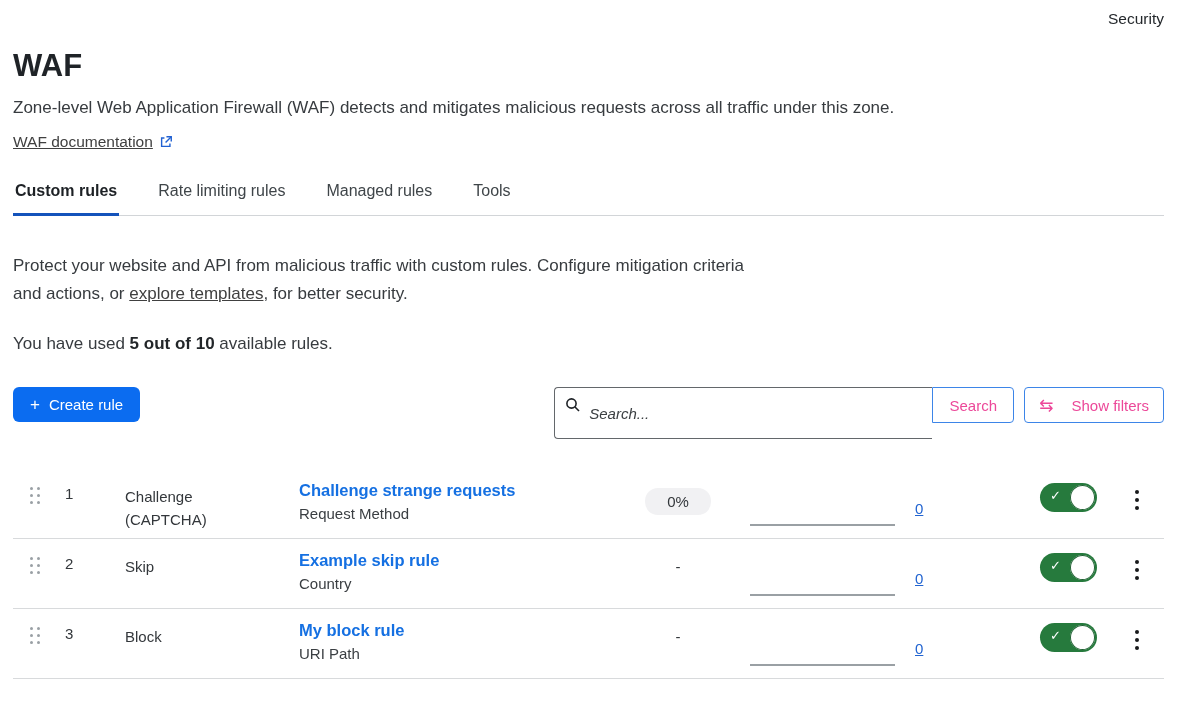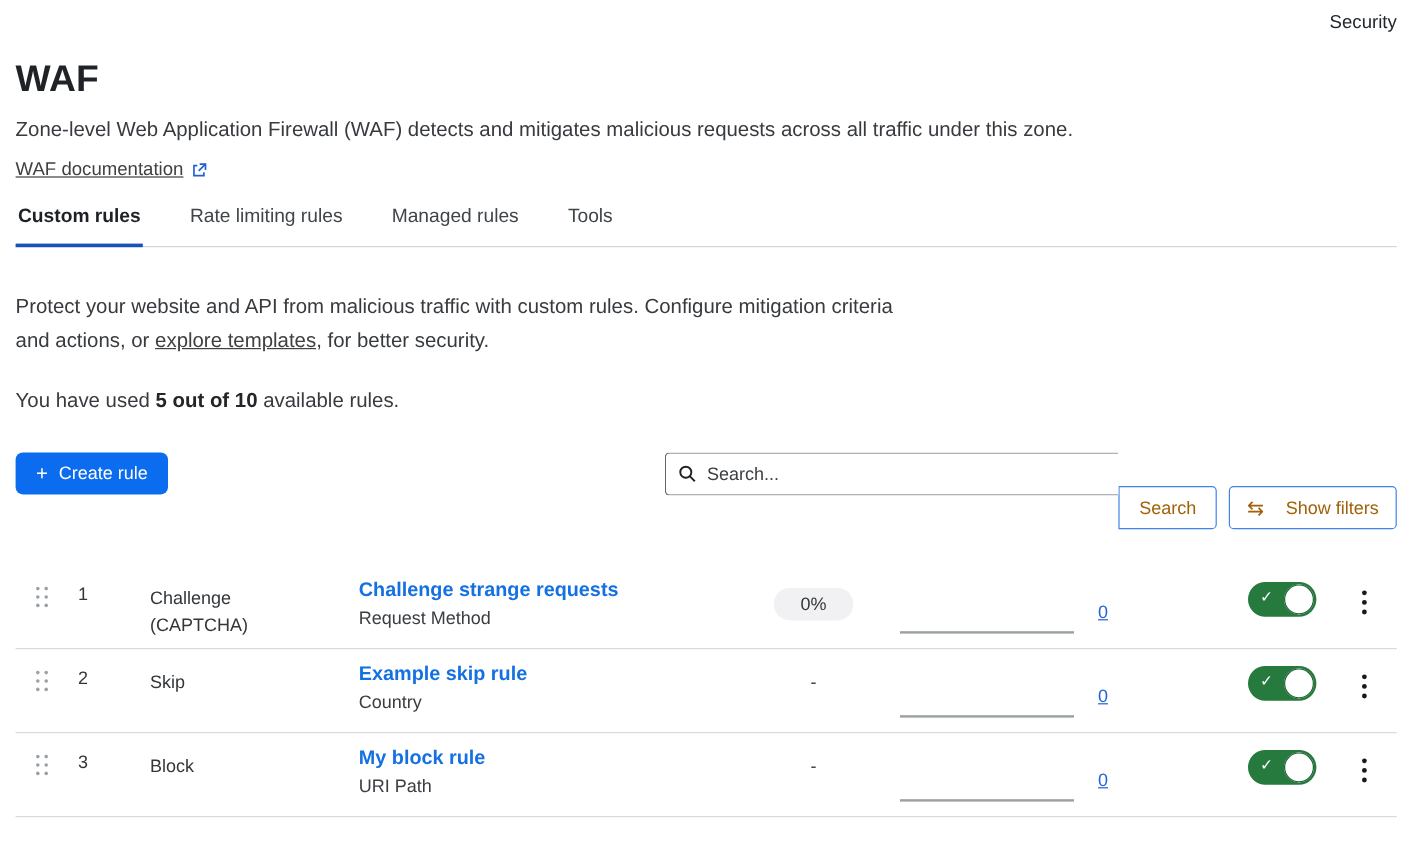--- a/index.html
+++ b/index.html
@@ -15,21 +15,21 @@
 
   
   .breadcrumb { font-size: 15.5px; color: #24282c; padding-top: 2px; text-align: right; }
   .page-title { font-size: 31px; font-weight: 700; color: #1f2327; margin-top: 20px; letter-spacing: 0.2px; }
   .page-desc { font-size: 17px; color: #373b3f; margin-top: 14px; }
   .doc-link-row { margin-top: 15px; display: flex; align-items: center; gap: 6px; }
   a.link { color: #404040; text-decoration: underline; cursor: pointer; font-size: 15.5px; }
   .ext-icon { color: #2161d2; display: inline-flex; }
 
   
-  .tabs { margin-top: 13px; display: flex; border-bottom: 1px solid #d2d5d8; }
+  .tabs { margin-top: 23px; display: flex; border-bottom: 1px solid #d2d5d8; }
   .tab {
     font-size: 16px; color: #3f4549; padding: 8px 2px 13px 2px; margin-right: 37px;
     cursor: pointer; border-bottom: 3px solid transparent; margin-bottom: -1px;
   }
   .tab.active { color: #1d2125; font-weight: 700; border-bottom-color: #1453bb; }
 
   
   .intro { margin-top: 36px; font-size: 17px; color: #373b3f; max-width: 742px; line-height: 1.62; }
   .intro a.link { font-size: 17px; }
   .usage { margin-top: 27px; font-size: 17px; color: #373b3f; }
@@ -40,30 +40,30 @@
   .btn-primary {
     background: #0b6cf0; color: #ffffff; border: none; border-radius: 6px;
     font-size: 15px; padding: 0 17px; height: 35px; display: inline-flex; align-items: center; gap: 9px;
     cursor: pointer; font-family: inherit;
   }
   .btn-primary .plus { font-size: 17px; font-weight: 400; }
   .toolbar-right { display: flex; gap: 10px; }
   .search-group { display: flex; }
   .search-box { position: relative; }
   .search-box input {
-    width: 378px; height: 36px; border: 1px solid #63676b; border-right: none;
+    width: 378px; height: 52px; border: 1px solid #63676b; border-right: none;
     border-radius: 4px 0 0 4px; padding: 0 10px 0 34px; font-size: 15px; color: #33373b;
-    font-family: inherit; outline: none;
+    font-family: inherit; outline: none; font-style: italic;
   }
   .search-box input::placeholder { color: #3c4043; opacity: 1; }
   .search-glyph { position: absolute; left: 11px; top: 10px; }
   .btn-outline {
-    background: #ffffff; color: #a16207; border: 1px solid #3d85e8; border-radius: 4px;
+    background: #ffffff; color: #ec4899; border: 1px solid #3d85e8; border-radius: 4px;
     height: 36px; font-size: 15px; padding: 0 14px; display: inline-flex; align-items: center; gap: 9px;
-    cursor: pointer; font-family: inherit; margin-top: 28px;
+    cursor: pointer; font-family: inherit;
   }
   .search-group .btn-outline { border-radius: 0 4px 4px 0; width: 82px; justify-content: center; }
   .swap-glyph { font-size: 17px; line-height: 1; }
 
   
   .rules-table { margin-top: 30px; }
   .tr {
     display: grid;
     grid-template-columns: 42px 60px 175px 1fr 100px 290px 90px 54px;
     align-items: start;

